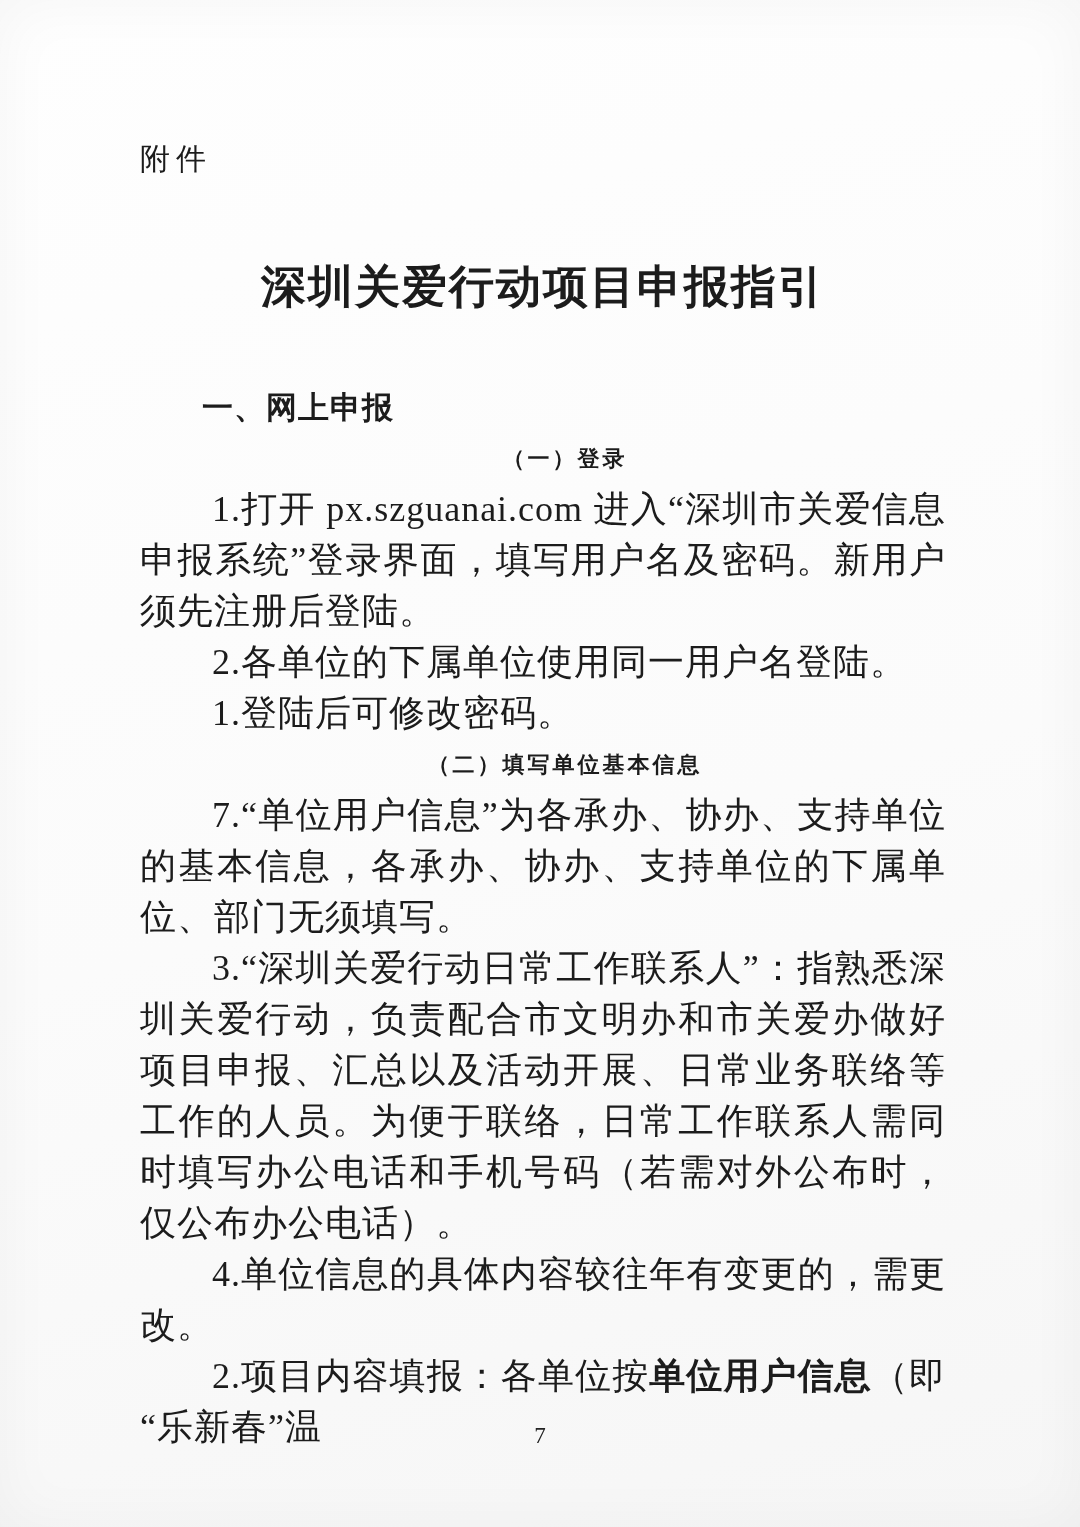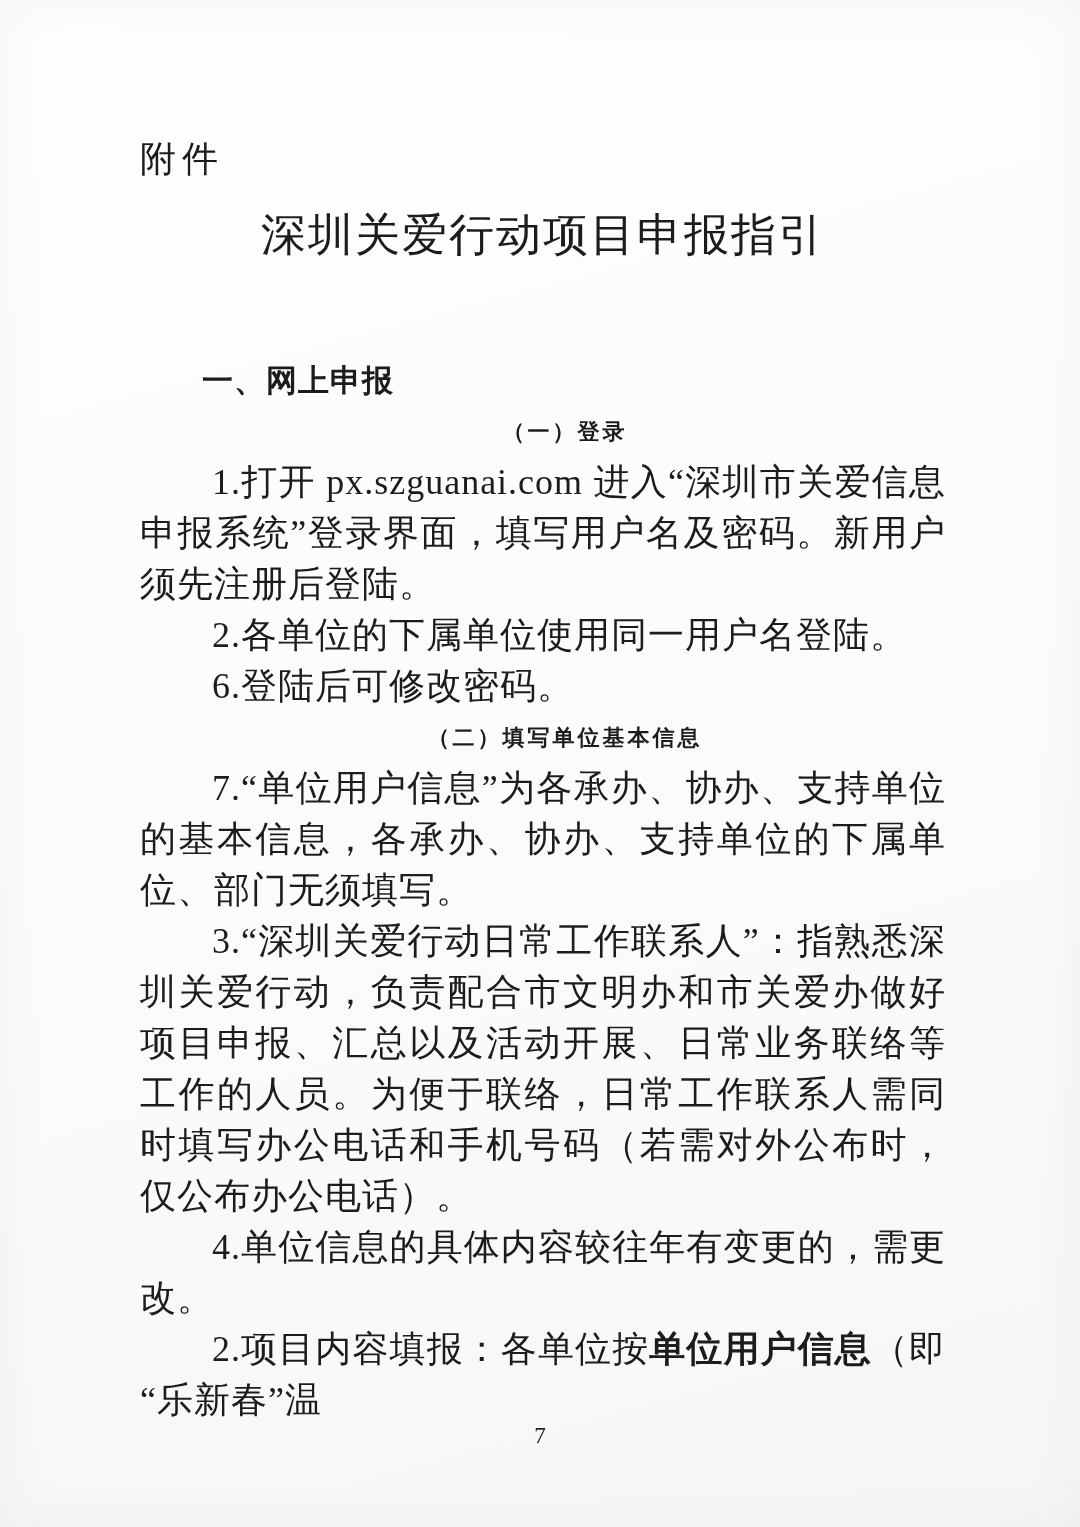--- a/index.html
+++ b/index.html
@@ -14,36 +14,36 @@
     margin: 0 auto;
     background: linear-gradient(165deg, #fefefe 0%, #fbfbfb 55%, #f6f6f6 100%);
     box-shadow: inset 0 0 60px rgba(0,0,0,0.04);
     color: #1c1c1c;
     font-family: "Liberation Serif", "DejaVu Serif", serif;
     overflow: hidden;
     box-sizing: border-box;
     padding: 138px 134px 0 140px;
   }
   .attachment {
-    font-size: 36px;
+    font-size: 30px;
     line-height: 42px;
     letter-spacing: 6px;
     font-family: "Liberation Serif", "DejaVu Serif", serif;
   }
   .title {
-    margin: 24px 0 0 0;
+    margin: 76px 0 0 0;
     text-align: center;
     font-size: 45px;
     line-height: 62px;
-    font-weight: 400;
+    font-weight: 700;
     letter-spacing: 2px;
     font-family: "Liberation Serif", "DejaVu Serif", serif;
   }
   .body-block {
-    margin-top: 89px;
+    margin-top: 64px;
   }
   .section-heading {
     font-family: "Liberation Sans", "DejaVu Sans", sans-serif;
     font-weight: 700;
     font-size: 31px;
     line-height: 51px;
     text-indent: 2em;
     letter-spacing: 1px;
   }
   .sub-heading {
@@ -85,21 +85,21 @@
 <div class="page">
   <div class="attachment">附件</div>
 
   <h1 class="title">深圳关爱行动项目申报指引</h1>
 
   <main class="body-block" id="doc-body">
       <div class="section-heading">一、网上申报</div>
       <div class="sub-heading">（一）登录</div>
       <p class="para"><span class="run">1.打开 px.szguanai.com 进入“深圳市关爱信息申报系统”登录界面，填写用户名及密码。新用户须先注册后登陆。</span></p>
       <p class="para"><span class="run">2.各单位的下属单位使用同一用户名登陆。</span></p>
-      <p class="para"><span class="run">6.登陆后可修改密码。</span></p>
+      <p class="para"><span class="run">1.登陆后可修改密码。</span></p>
       <div class="sub-heading">（二）填写单位基本信息</div>
       <p class="para"><span class="run">7.“单位用户信息”为各承办、协办、支持单位的基本信息，各承办、协办、支持单位的下属单位、部门无须填写。</span></p>
       <p class="para"><span class="run">3.“深圳关爱行动日常工作联系人”：指熟悉深圳关爱行动，负责配合市文明办和市关爱办做好项目申报、汇总以及活动开展、日常业务联络等工作的人员。为便于联络，日常工作联系人需同时填写办公电话和手机号码（若需对外公布时，仅公布办公电话）。</span></p>
       <p class="para"><span class="run">4.单位信息的具体内容较往年有变更的，需更改。</span></p>
       <p class="para"><span class="run">2.项目内容填报：各单位按</span><span class="run bold">单位用户信息</span><span class="run">（即“乐新春”温</span></p>
     </main>
 
   <div class="footer">
     <span class="page-number">7</span>
   </div>

